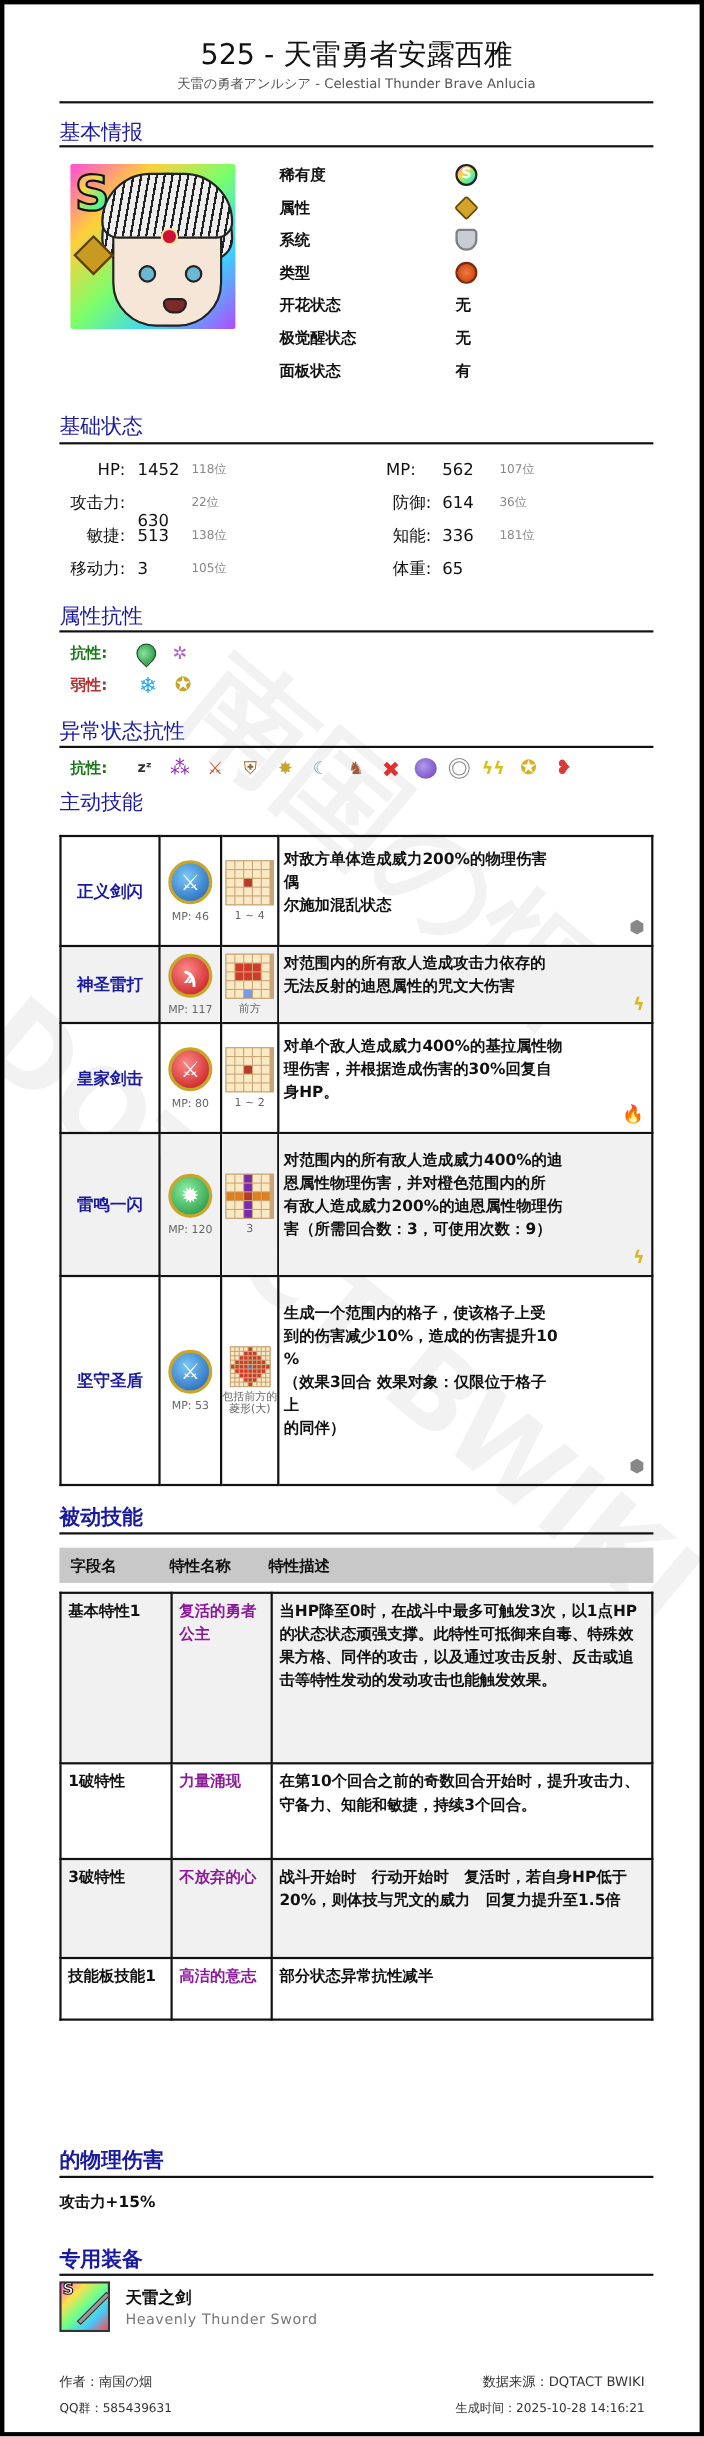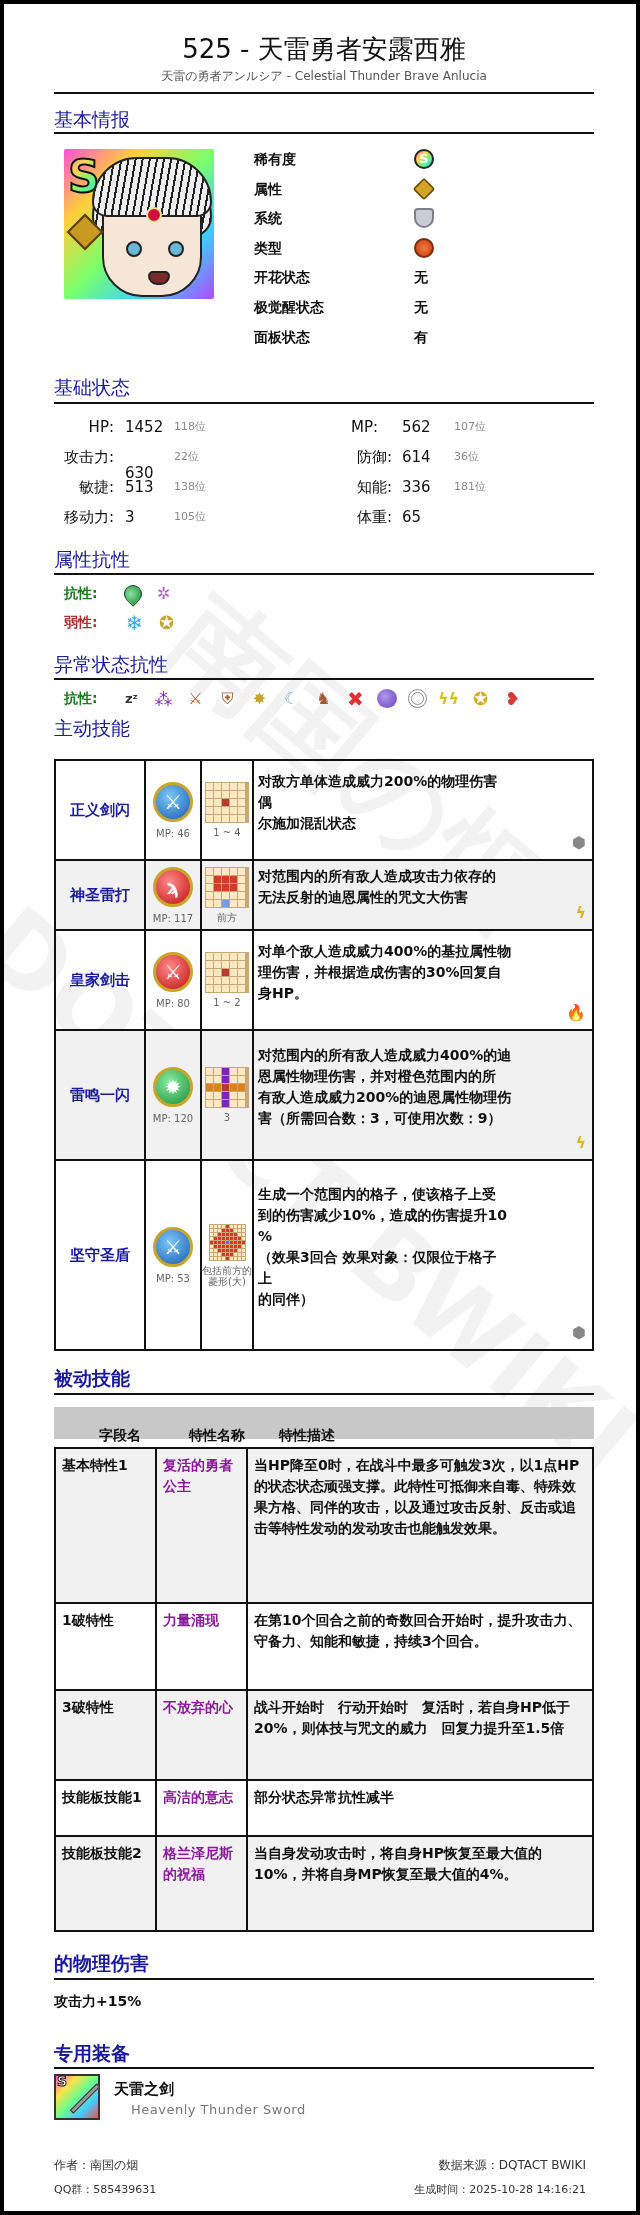--- a/index.html
+++ b/index.html
@@ -48,35 +48,35 @@
   .sk-range { width: 52px; text-align: center; position: relative; }
   .sk-desc { font-size: 14px; font-weight: bold; line-height: 21px; padding: 2px 8px 18px 4px; position: relative; color: #111; }
   .orb { width: 40px; height: 40px; border-radius: 50%; margin: 0 auto; border: 3px solid #c9a52a; display: flex; align-items: center; justify-content: center; color: #fff; font-size: 20px; font-weight: bold; }
   .mp { font-size: 10px; color: #666; margin-top: 6px; }
   .grid { display: grid; margin: 0 auto; border: 1px solid #c8a678; background: #c8a678; gap: 1px; }
   .grid span { background: #fbe9c4; display: block; }
   .rng-label { font-size: 10px; color: #666; margin-top: 4px; line-height: 11px; }
   .elem-corner { position: absolute; right: 6px; bottom: 6px; font-size: 16px; }
 
   .passive-head { left: 50px; top: 1403px; width: 540px; height: 32px; background: #c8c8c8; font-size: 14px; font-weight: bold; color: #111; }
-  .passive-head span { position: absolute; top: 20px; margin-left: 35px; }
+  .passive-head span { position: absolute; top: 8px; }
   .passive-table { left: 50px; top: 1443px; width: 540px; }
   .passive-table td { border: 2px solid #111; vertical-align: top; padding: 6px 6px; font-size: 14px; font-weight: bold; line-height: 21px; color: #111; }
   .passive-table tr:nth-child(odd) td { background: #f1f1f1; }
   .passive-table tr:nth-child(even) td { background: #fff; }
   .pv-field { width: 101px; }
   .pv-name { width: 91px; color: #8a1a9a !important; }
 
   .leader { left: 50px; top: 1989px; font-size: 14px; font-weight: bold; }
 
   .equip-icon { left: 50px; top: 2070px; width: 46px; height: 46px; border: 2px solid #333; background: linear-gradient(135deg,#ff5de0,#ffe04a,#6dff8a,#45c8ff,#ff4a4a); }
   .equip-icon .s { position: absolute; left: 1px; top: -3px; font-size: 14px; font-weight: bold; color: #fff; -webkit-text-stroke: 1px #111; }
   .equip-icon .blade { position: absolute; left: 10px; top: 20px; width: 38px; height: 5px; background: #999; border: 1px solid #333; transform: rotate(-45deg); }
   .equip-name { left: 110px; top: 2076px; font-size: 15px; font-weight: bold; }
-  .equip-en { left: 110px; top: 2098px; font-size: 13px; color: #777; letter-spacing: 0.5px; margin-left: 17px; }
+  .equip-en { left: 110px; top: 2098px; font-size: 13px; color: #777; letter-spacing: 0.5px; }
 
   .foot { font-size: 12px; color: #333; }
 </style>
 </head>
 <body>
 
 <div class="frame">
 
   <div class="watermark" style="left:230px;top:560px;font-size:110px;transform:rotate(40deg);">南国の烟</div>
   <div class="watermark" style="left:30px;top:880px;font-size:100px;transform:rotate(40deg);">DQTACT BWIKI</div>
@@ -500,25 +500,20 @@
     <tr style="height:90px;">
       <td class="pv-field">3破特性</td>
       <td class="pv-name">不放弃的心</td>
       <td>战斗开始时　行动开始时　复活时，若自身HP低于20%，则体技与咒文的威力　回复力提升至1.5倍</td>
     </tr>
     <tr style="height:56px;">
       <td class="pv-field">技能板技能1</td>
       <td class="pv-name">高洁的意志</td>
       <td>部分状态异常抗性减半</td>
     </tr>
-    <tr style="height:95px;">
-      <td class="pv-field">技能板技能2</td>
-      <td class="pv-name">格兰泽尼斯的祝福</td>
-      <td>当自身发动攻击时，将自身HP恢复至最大值的10%，并将自身MP恢复至最大值的4%。</td>
-    </tr>
   </tbody>
     </table>
 
   <div class="abs h2" style="top:1947px;font-weight:bold;">的物理伤害</div>
   <div class="abs rule" style="top:1974px;"></div>
   <div class="abs leader">攻击力+15%</div>
 
   <div class="abs h2" style="top:2037px;font-weight:bold;">专用装备</div>
   <div class="abs rule" style="top:2063px;"></div>
   <div class="abs equip-icon">

